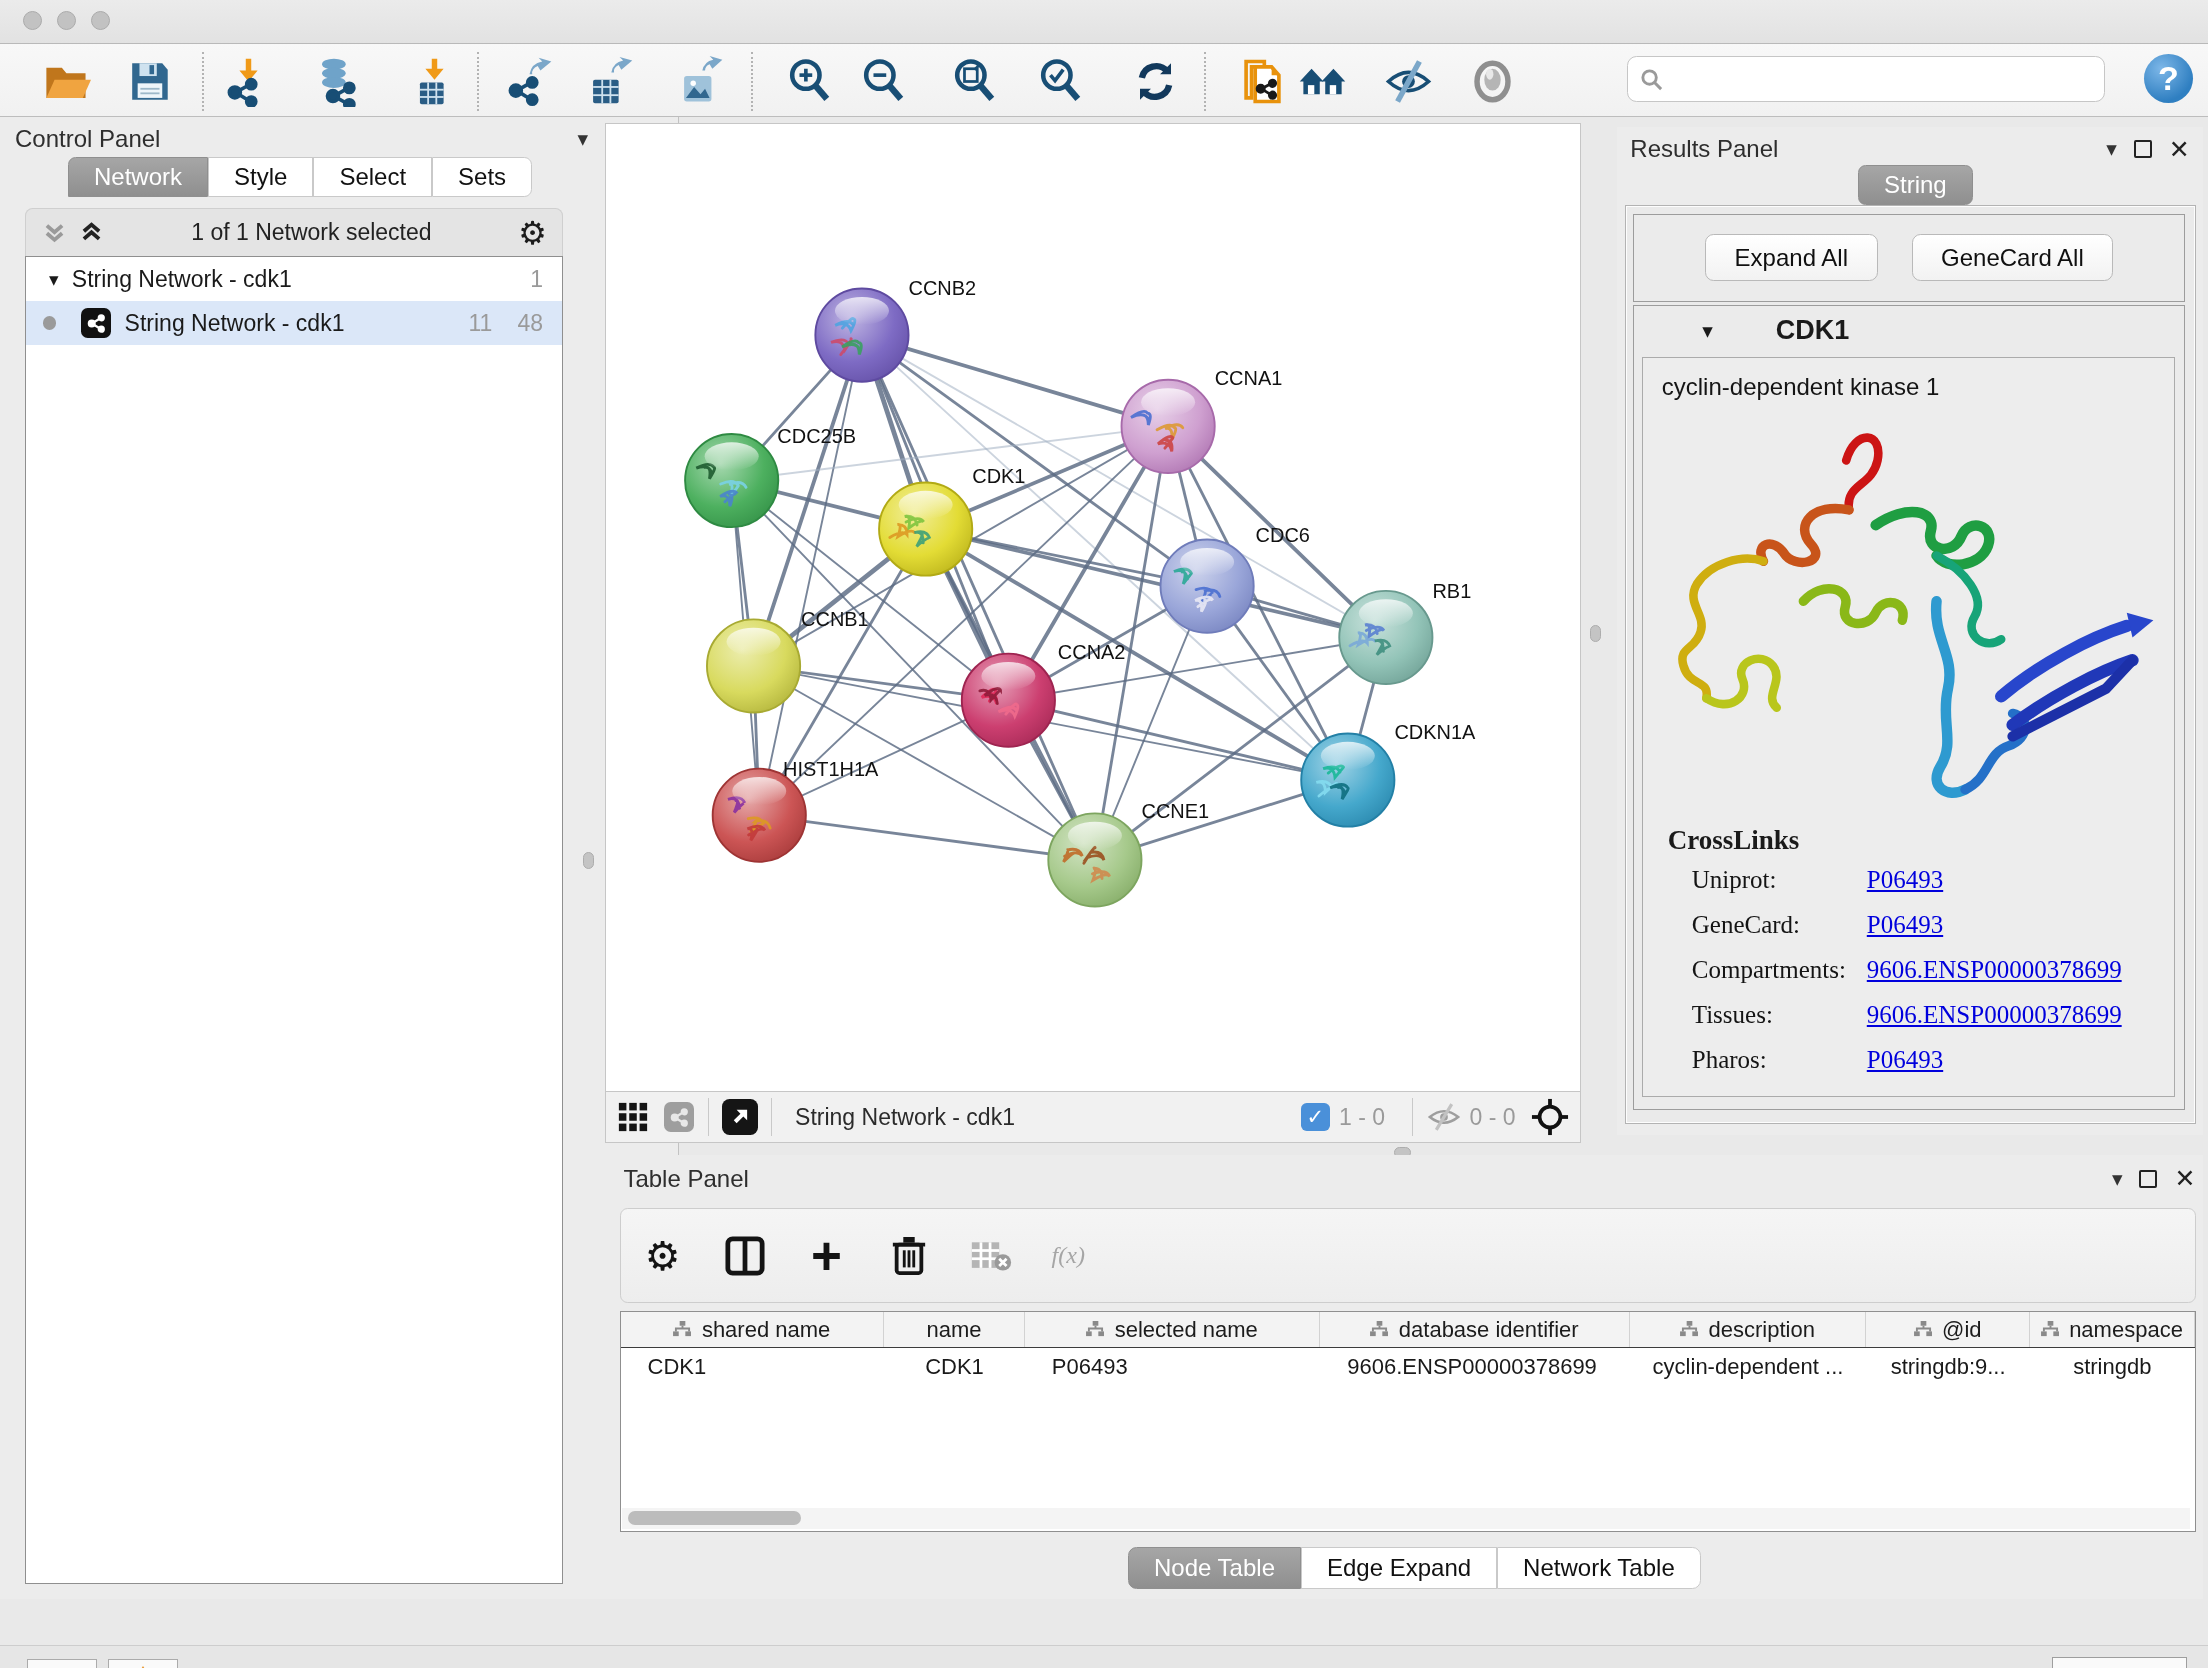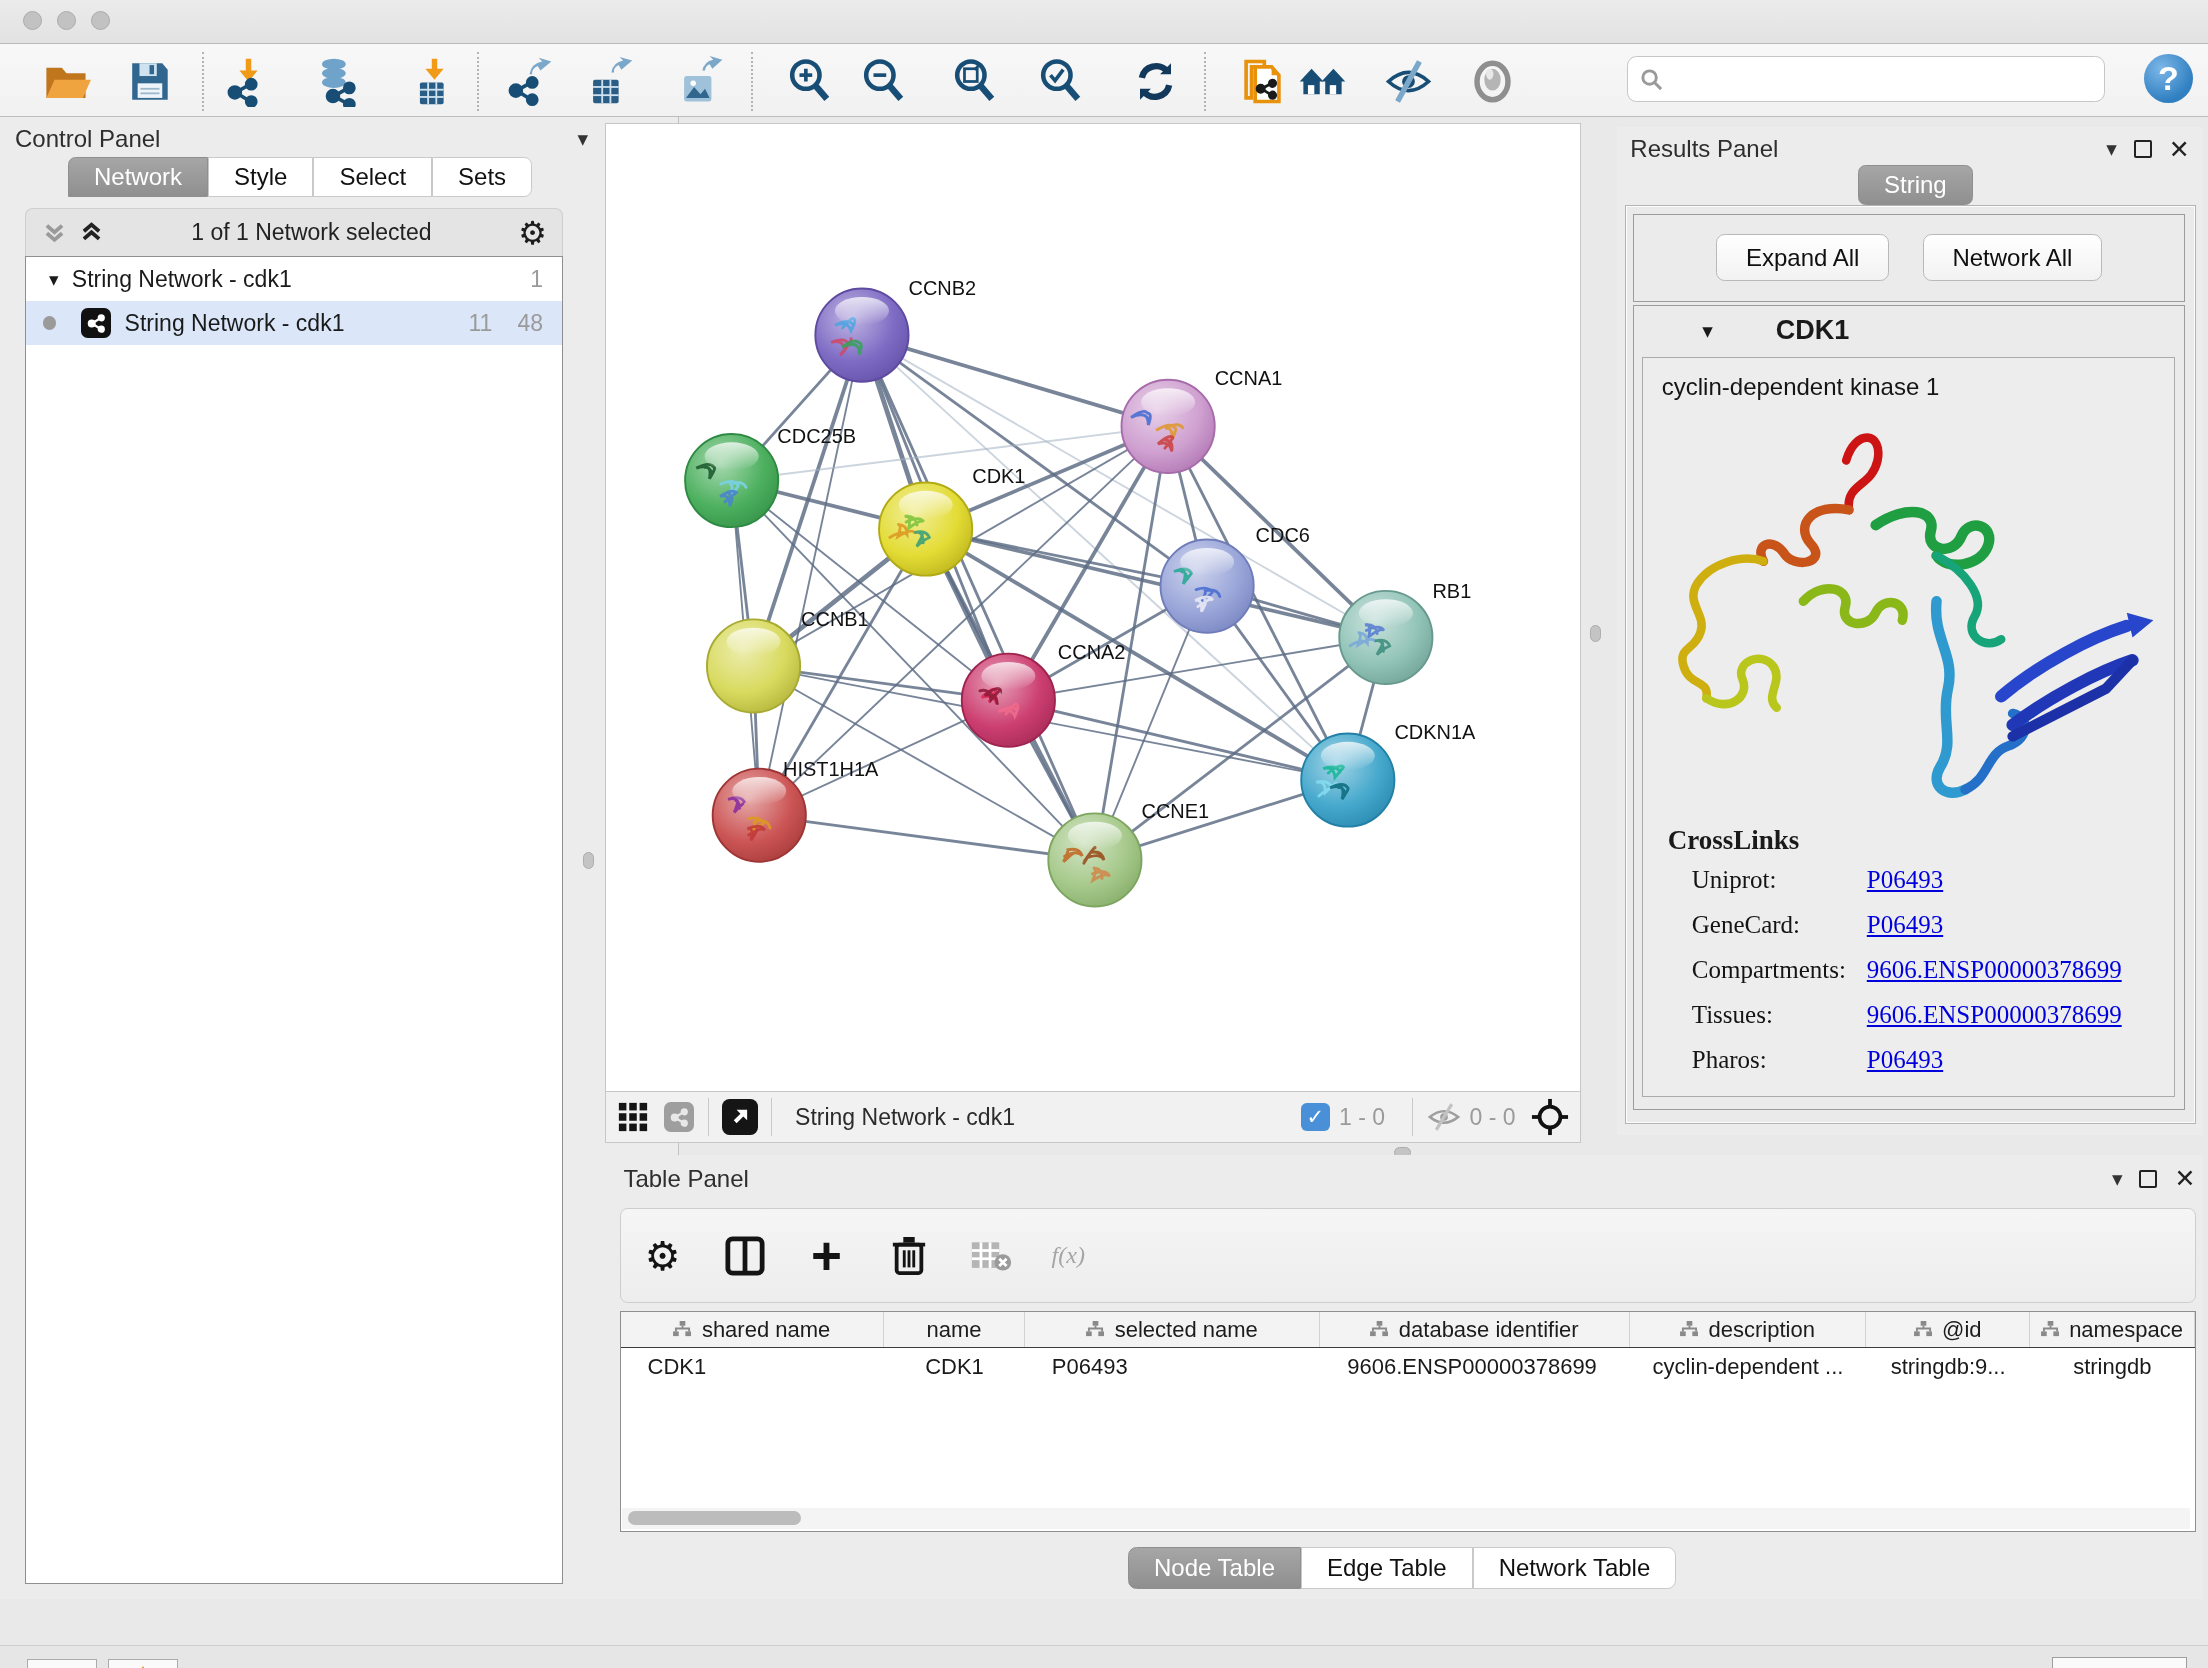--- a/index.html
+++ b/index.html
@@ -665,21 +665,21 @@
     <span class="glyph-float"></span>
     <span class="glyph-close">✕</span>
   </div>
   <div class="abs rp-tab">
     <div class="tab sel" style="border-radius:7.6px;">String</div>
   </div>
 
   <div class="abs rp-outer">
     <div class="abs rp-box">
       <button class="btn">Expand All</button>
-      <button class="btn">Network All</button>
+      <button class="btn">GeneCard All</button>
     </div>
 
     <div class="abs gene-box">
       <div class="gene-head">
         <span style="margin:0 0 0 68px; font-size:21px;">▾</span>
         <span style="margin-left:63px; font-size:27px; font-weight:bold;">CDK1</span>
       </div>
       <div class="abs gene-inner">
         <div class="gene-desc">cyclin-dependent kinase 1</div>
 
@@ -870,21 +870,21 @@
         <div class="td" style="width: 164px; display: flex; justify-content: center; padding-left: 0px;">stringdb:9...</div>
         <div class="td" style="width: 165px; display: flex; justify-content: center; padding-left: 0px;">stringdb</div>
       </div>
     <div class="abs hscroll">
       <div class="abs hthumb"></div>
     </div>
   </div>
 
   <div class="abs tp-tabs">
     <div class="tab sel">Node Table</div>
-    <div class="tab">Edge Table</div>
+    <div class="tab">Edge Expand</div>
     <div class="tab">Network Table</div>
   </div>
 </div>
 
 <div class="abs statusbar">
   <div class="abs sb-btn" style="left:27px">
     <svg width="38" height="27" viewBox="0 0 40 28">
       <path d="M10 26 a8 8 0 0 1-1-16 a10 10 0 0 1 19-2 a7 7 0 0 1 2 18 z" fill="#111"></path>
       </svg>
   </div>

